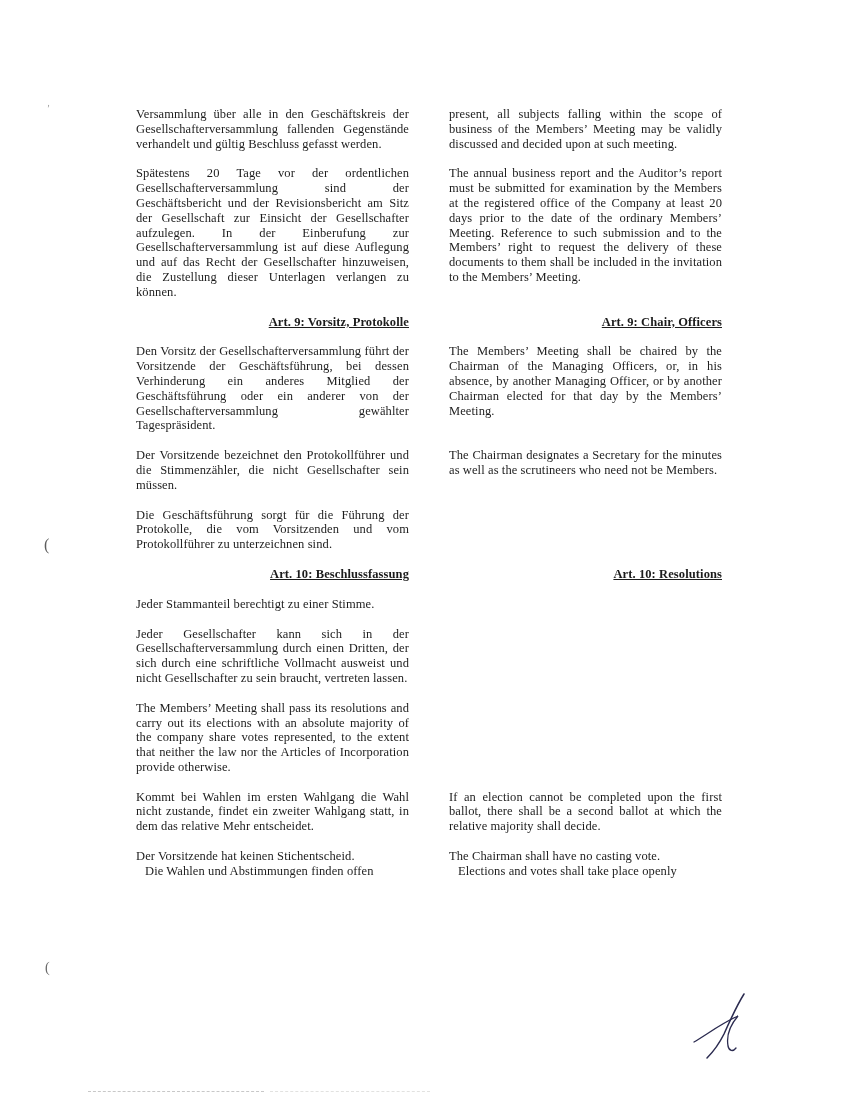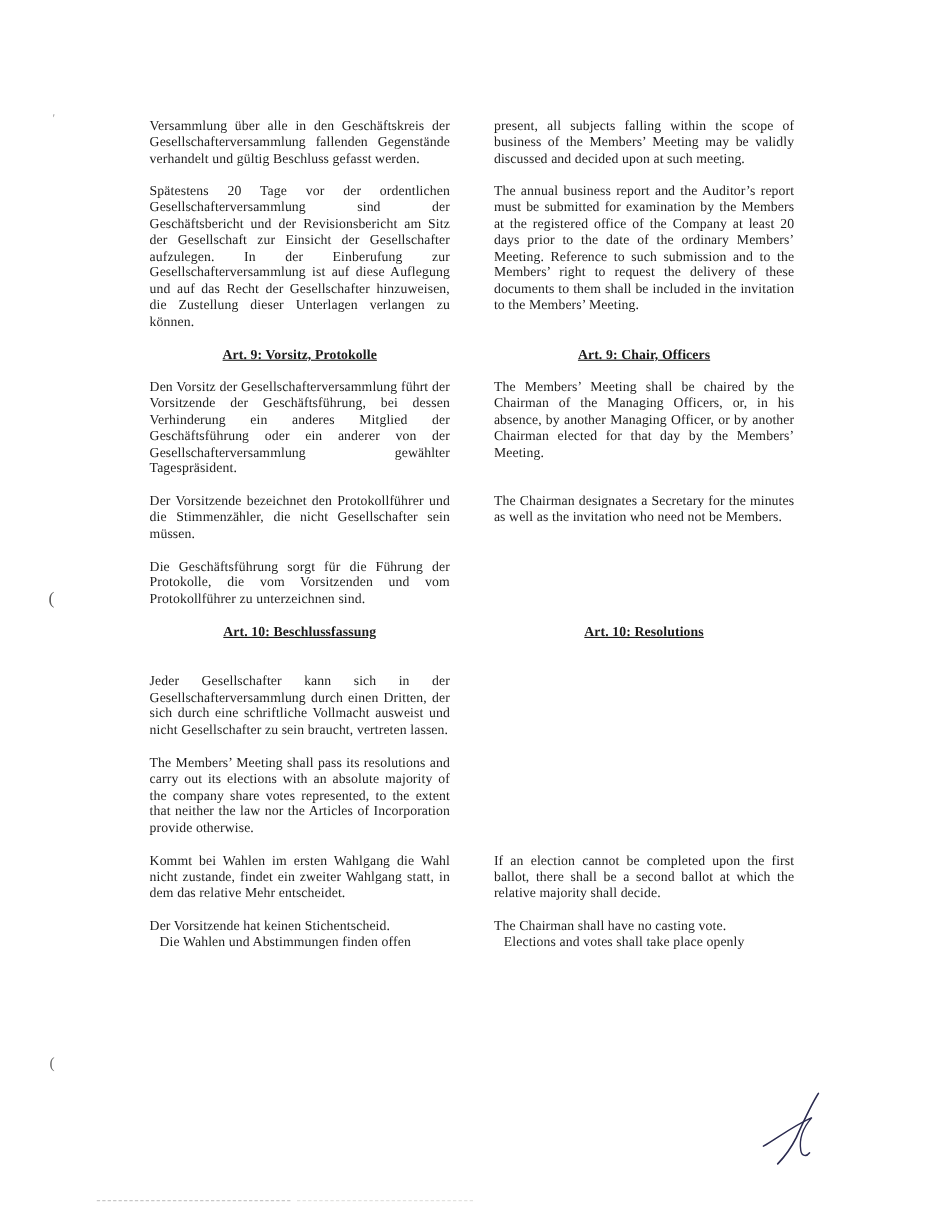--- a/index.html
+++ b/index.html
@@ -7,21 +7,21 @@
   .page{
     position:relative;width:850px;height:1100px;background:#ffffff;overflow:hidden;
     font-family:"Liberation Serif", serif;color:#1c1c1c;
   }
   .content{position:absolute;left:136px;top:107px;width:586px;}
   .row{display:flex;margin-bottom:15px;}
   .row.tight{margin-bottom:0;}
   .col{width:273px;font-size:12.5px;line-height:14.8px;text-align:justify;letter-spacing:0.1px;}
   .col.de{margin-right:40px;hyphens:auto;}
   .col.en{hyphens:auto;}
-  .row.heading .col{font-weight:bold;text-decoration:underline;text-align:center;}
+  .row.heading .col{font-weight:bold;text-decoration:underline;text-align:right;}
   .row.indent .col{text-indent:9px;}
   .signature{position:absolute;left:684px;top:990px;width:78px;height:74px;}
   .scan-mark{position:absolute;color:#777;font-family:"Liberation Serif",serif;user-select:none;}
   .scan-mark.m0{left:47px;top:102px;font-size:11px;color:#9a9a9a;transform:rotate(14deg);}
   .scan-mark.m1{left:44px;top:536px;font-size:16px;color:#5d5d5d;}
   .scan-mark.m2{left:45px;top:960px;font-size:14px;color:#6a6a6a;}
   .bottom-dash{position:absolute;top:1091px;height:0;border-top:1.5px dashed #c8c8c8;}
   .bottom-dash.seg1{left:88px;width:176px;}
   .bottom-dash.seg2{left:270px;width:160px;border-top-color:#e2e2e0;}
 </style>
@@ -51,33 +51,34 @@
       <div class="col en" lang="en">Art. 9: Chair, Officers</div>
     </div>
 
     <div class="row">
       <div class="col de" lang="de">Den Vorsitz der Gesellschafterversammlung führt der Vorsitzende der Geschäftsführung, bei dessen Verhinderung ein anderes Mitglied der Geschäftsführung oder ein anderer von der Gesellschafterversammlung gewählter Tagespräsident.</div>
       <div class="col en" lang="en">The Members’ Meeting shall be chaired by the Chairman of the Managing Officers, or, in his absence, by another Managing Officer, or by another Chairman elected for that day by the Members’ Meeting.</div>
     </div>
 
     <div class="row">
       <div class="col de" lang="de">Der Vorsitzende bezeichnet den Protokollführer und die Stimmenzähler, die nicht Gesellschafter sein müssen.</div>
-      <div class="col en" lang="en">The Chairman designates a Secretary for the minutes as well as the invitation who need not be Members.</div>
+      <div class="col en" lang="en">The Chairman designates a Secretary for the minutes as well as the scrutineers who need not be Members.</div>
     </div>
 
     <div class="row">
       <div class="col de" lang="de">Die Geschäftsführung sorgt für die Führung der Protokolle, die vom Vorsitzenden und vom Protokollführer zu unterzeichnen sind.</div>
     </div>
 
     <div class="row heading">
       <div class="col de" lang="de">Art. 10: Beschlussfassung</div>
       <div class="col en" lang="en">Art. 10: Resolutions</div>
     </div>
 
     <div class="row">
+      <div class="col de" lang="de">Jeder Stammanteil berechtigt zu einer Stimme.</div>
     </div>
 
     <div class="row">
       <div class="col de" lang="de">Jeder Gesellschafter kann sich in der Gesellschafterversammlung durch einen Dritten, der sich durch eine schriftliche Vollmacht ausweist und nicht Gesellschafter zu sein braucht, vertreten lassen.</div>
     </div>
 
     <div class="row">
       <div class="col en" lang="en">The Members’ Meeting shall pass its resolutions and carry out its elections with an absolute majority of the company share votes represented, to the extent that neither the law nor the Articles of Incorporation provide otherwise.</div>
     </div>
 

